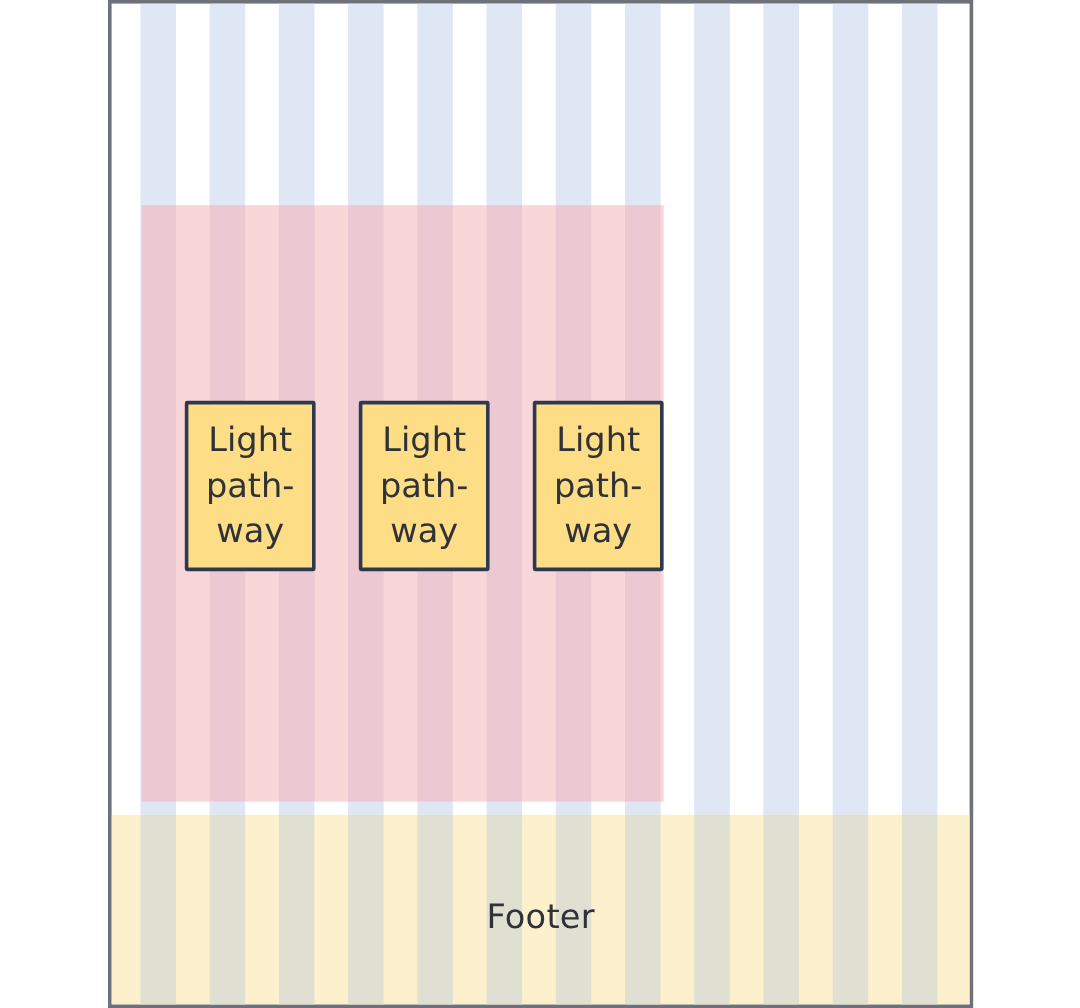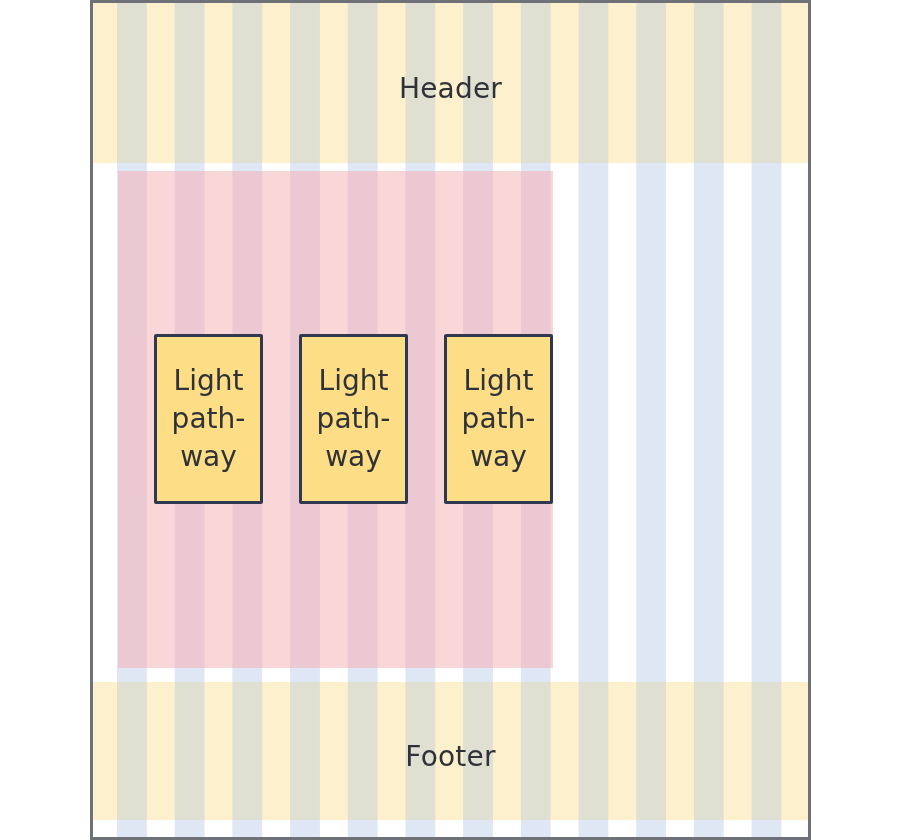--- a/index.html
+++ b/index.html
@@ -61,24 +61,24 @@
     background-position: 24px 0;
     display: flex;
     align-items: center;
     justify-content: center;
   }
   .header .region-label { padding-top: 10px; }
 
   
   .footer {
     position: absolute;
-    bottom: 17px;
+    bottom: 0;
     left: 0;
     right: 0;
-    height: 138px;
+    height: 158px;
     background-color: var(--header-footer-yellow, #fdf1cd);
     background-image: linear-gradient(to right, var(--header-footer-column-olive, #dfe0d2) 0 30px, transparent 30px);
     background-size: 57.7px 100%;
     background-position: 24px 0;
     display: flex;
     align-items: center;
     justify-content: center;
   }
   .footer .region-label { padding-top: 10px; }
 
@@ -108,21 +108,21 @@
     top: 163px;
     left: 0;
     right: 0;
     display: flex;
     justify-content: space-between;
   }
 
   .card {
     box-sizing: border-box;
     width: 128px;
-    height: 170px;
+    height: 142px;
     background: var(--card-background, #fddd85);
     border: 3px solid var(--card-border, #2e3950);
     border-radius: 2px;
     display: flex;
     align-items: center;
     justify-content: center;
     text-align: center;
     margin-left: 36px;
   }
 
@@ -134,23 +134,20 @@
   }
 </style>
 </head>
 <body>
 
 <div class="canvas">
   <div class="viewport">
 
     <div class="stripe-layer"></div>
 
-    <div class="header">
-      <span class="region-label">Header</span>
-    </div>
 
     <div class="content">
 
       <div class="card-row">
         <div class="card">
           <span class="card-label">Light
 path-
 way</span>
         </div>
         <div class="card">

